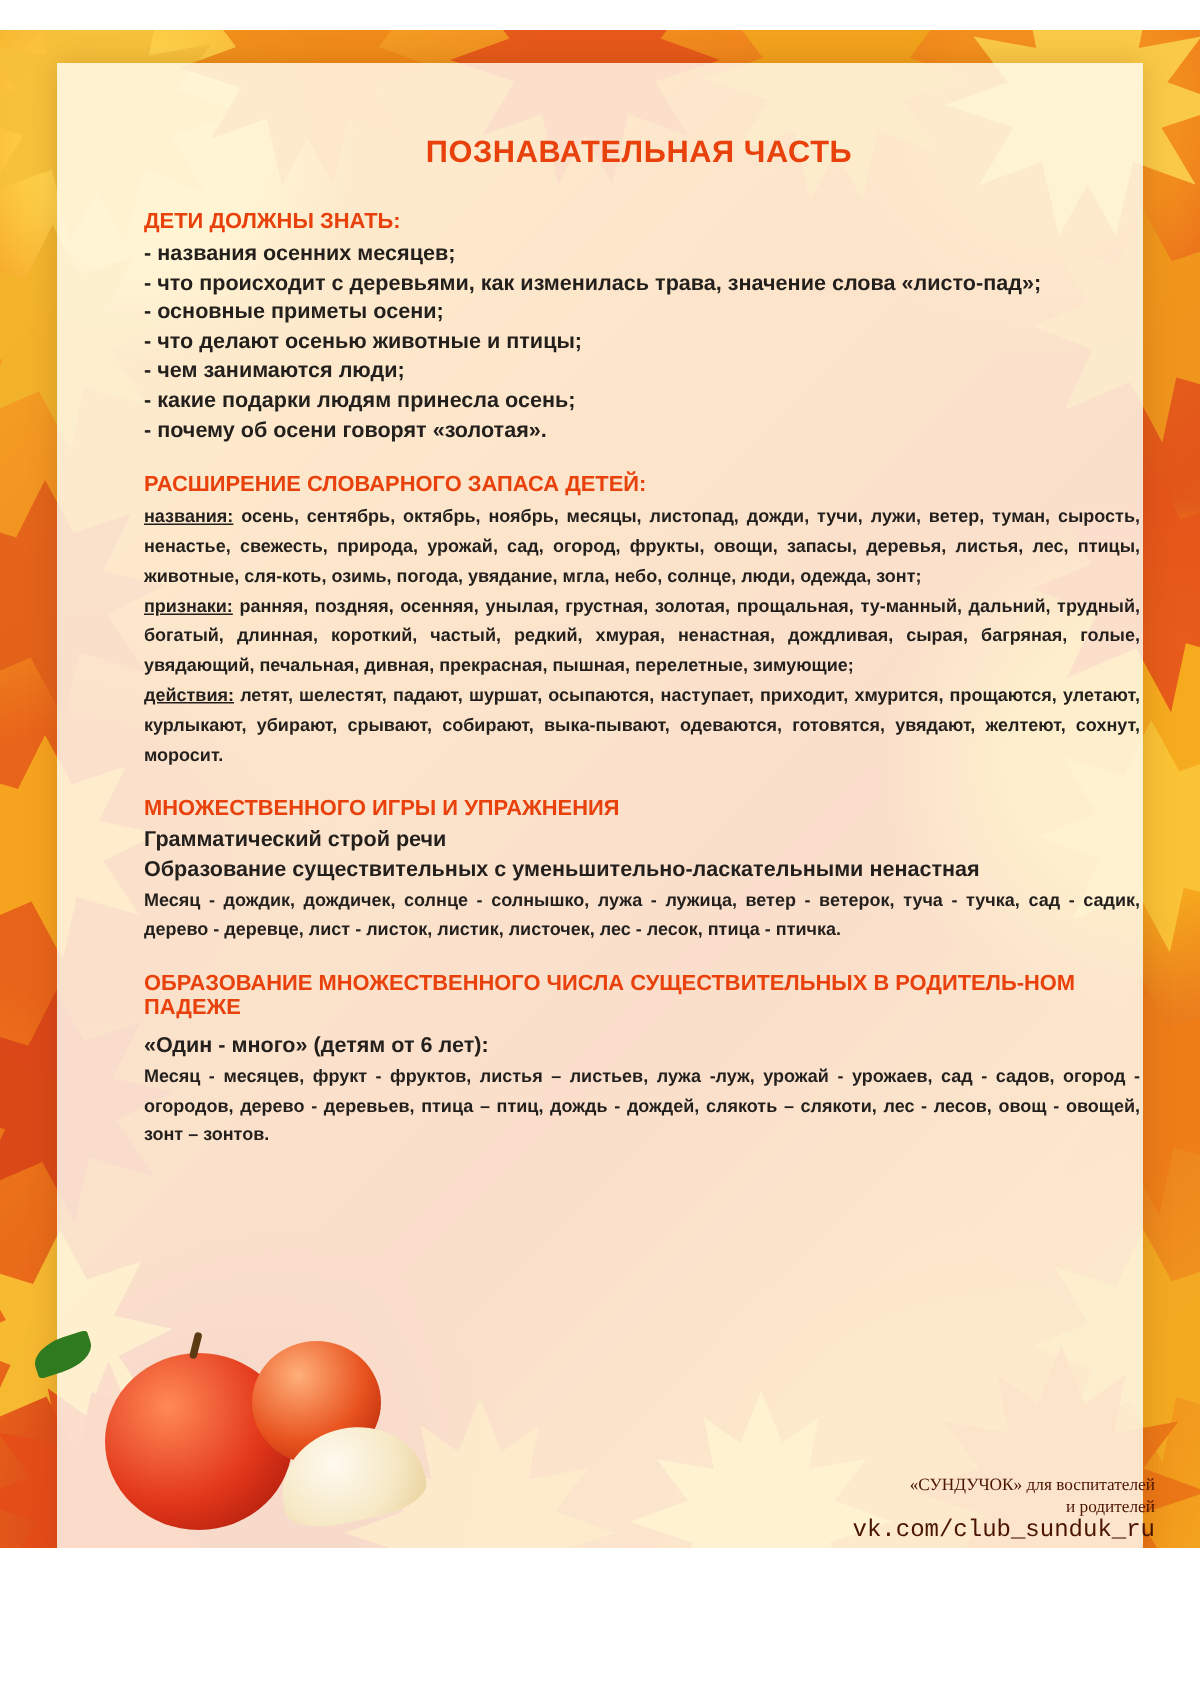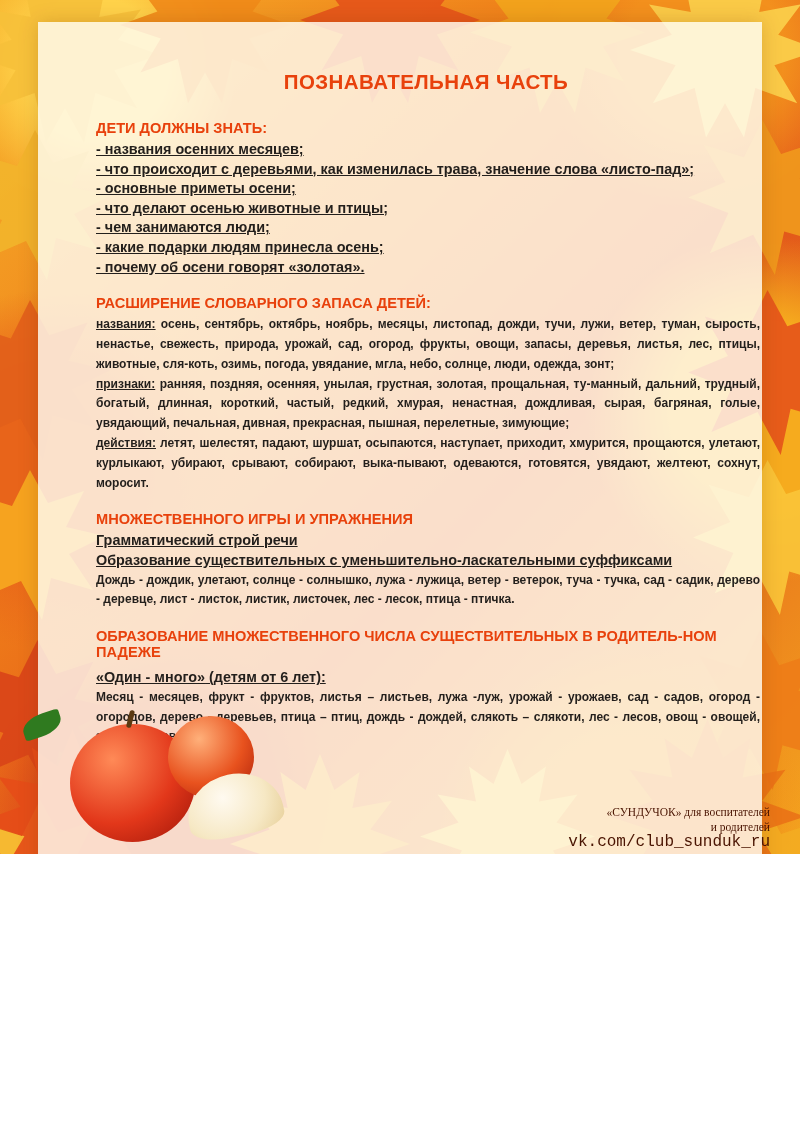--- a/index.html
+++ b/index.html
@@ -10,23 +10,24 @@
   body {
     width: 800px;
     height: 1131px;
     font-family: "Liberation Sans", sans-serif;
     overflow: hidden;
   }
 
   .page {
     position: relative;
     width: 800px;
-    height: 854px;
+    height: 1012px;
     overflow: hidden;
     background: #fef9c3;
+    margin-top: 20px;
   }
 
   
   .bg-base {
     position: absolute;
     inset: 0;
     background:
       radial-gradient(circle at 12% 8%, #ffd24a 0 70px, rgba(255,210,74,0) 140px),
       radial-gradient(circle at 88% 6%, #f3901d 0 80px, rgba(243,144,29,0) 160px),
       radial-gradient(circle at 6% 55%, #e8641a 0 90px, rgba(232,100,26,0) 180px),
@@ -87,21 +88,20 @@
   }
   .section-head.wide { width: 664px; }
 
   .block { margin-bottom: 18px; width: 664px; }
 
   .line {
     font-size: 14.4px;
     line-height: 19.6px;
     color: #231f1c;
     margin: 0;
-    text-decoration: underline;
   }
   .line.bold { font-weight: bold; }
   .just {
     text-align: justify;
     font-size: 12px;
     line-height: 19.8px;
     margin: 0;
   }
   .lead-u {
     text-decoration: underline;
@@ -215,22 +215,22 @@
       <div class="block">
         <div class="section-head">РАСШИРЕНИЕ СЛОВАРНОГО ЗАПАСА ДЕТЕЙ:</div>
         <p class="just bold"><span class="lead-u">названия:</span><span> осень, сентябрь, октябрь, ноябрь, месяцы, листопад, дожди, тучи, лужи, ветер, туман, сырость, ненастье, свежесть, природа, урожай, сад, огород, фрукты, овощи, запасы, деревья, листья, лес, птицы, животные, сля-коть, озимь, погода, увядание, мгла, небо, солнце, люди, одежда, зонт;</span></p>
         <p class="just bold"><span class="lead-u">признаки:</span><span> ранняя, поздняя, осенняя, унылая, грустная, золотая, прощальная, ту-манный, дальний, трудный, богатый, длинная, короткий, частый, редкий, хмурая, ненастная, дождливая, сырая, багряная, голые, увядающий, печальная, дивная, прекрасная, пышная, перелетные, зимующие;</span></p>
         <p class="just bold"><span class="lead-u">действия:</span><span> летят, шелестят, падают, шуршат, осыпаются, наступает, приходит, хмурится, прощаются, улетают, курлыкают, убирают, срывают, собирают, выка-пывают, одеваются, готовятся, увядают, желтеют, сохнут, моросит.</span></p>
       </div>
 
       <div class="block">
         <div class="section-head">МНОЖЕСТВЕННОГО ИГРЫ И УПРАЖНЕНИЯ</div>
         <p class="line bold">Грамматический строй речи</p>
-        <p class="line bold">Образование существительных с уменьшительно-ласкательными суффиксами</p>
-        <p class="just bold">Дождь - дождик, улетают, солнце - солнышко, лужа - лужица, ветер - ветерок, туча - тучка, сад - садик, дерево - деревце, лист - листок, листик, листочек, лес - лесок, птица - птичка.</p>
+        <p class="line bold">Образование существительных с уменьшительно-ласкательными ненастная</p>
+        <p class="just bold">Месяц - дождик, дождичек, солнце - солнышко, лужа - лужица, ветер - ветерок, туча - тучка, сад - садик, дерево - деревце, лист - листок, листик, листочек, лес - лесок, птица - птичка.</p>
       </div>
 
       <div class="block">
         <div class="section-head wide">ОБРАЗОВАНИЕ МНОЖЕСТВЕННОГО ЧИСЛА СУЩЕСТВИТЕЛЬНЫХ В РОДИТЕЛЬ-НОМ ПАДЕЖЕ</div>
         <p class="line bold" style="margin-top:8px;"><span>«Один - много»</span><span> (детям от 6 лет):</span></p>
         <p class="just bold">Месяц - месяцев, фрукт - фруктов, листья – листьев,  лужа -луж,  урожай - урожаев,  сад - садов,  огород - огородов, дерево - деревьев, птица – птиц,  дождь - дождей, слякоть – слякоти,  лес - лесов,  овощ - овощей,  зонт – зонтов.</p>
       </div>
 
     </div>
   </div>

